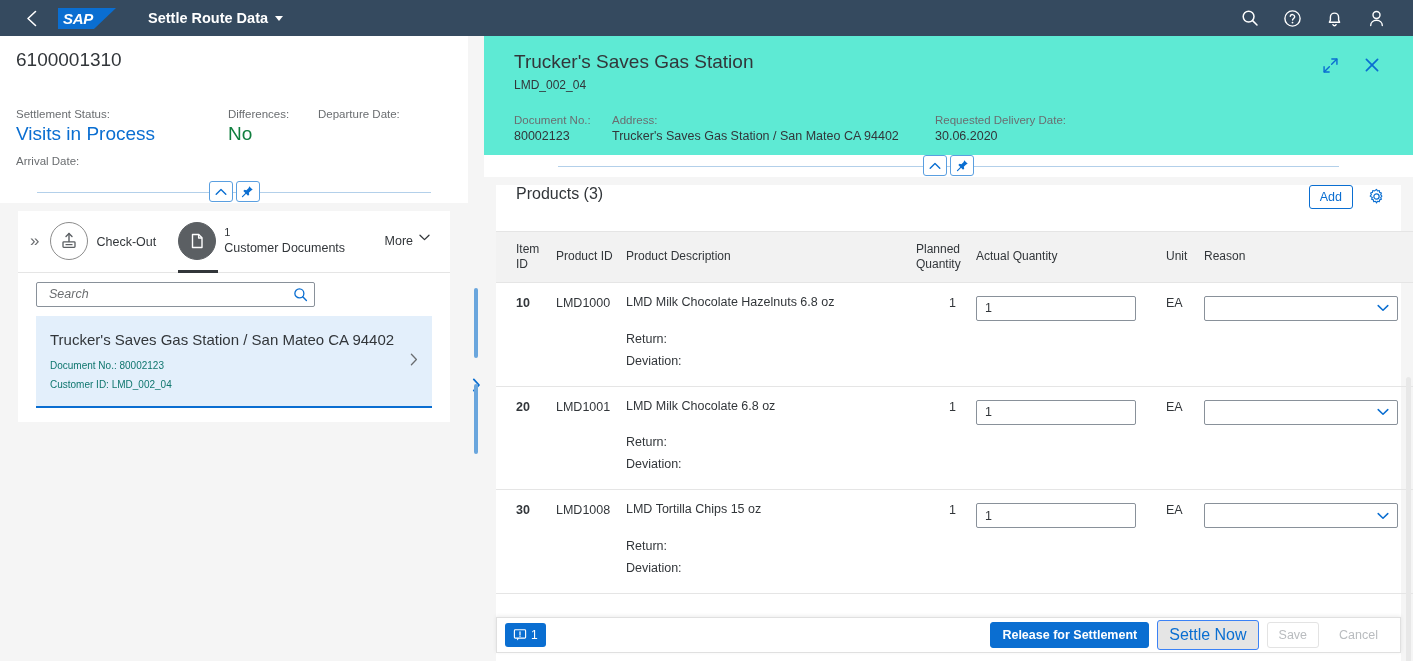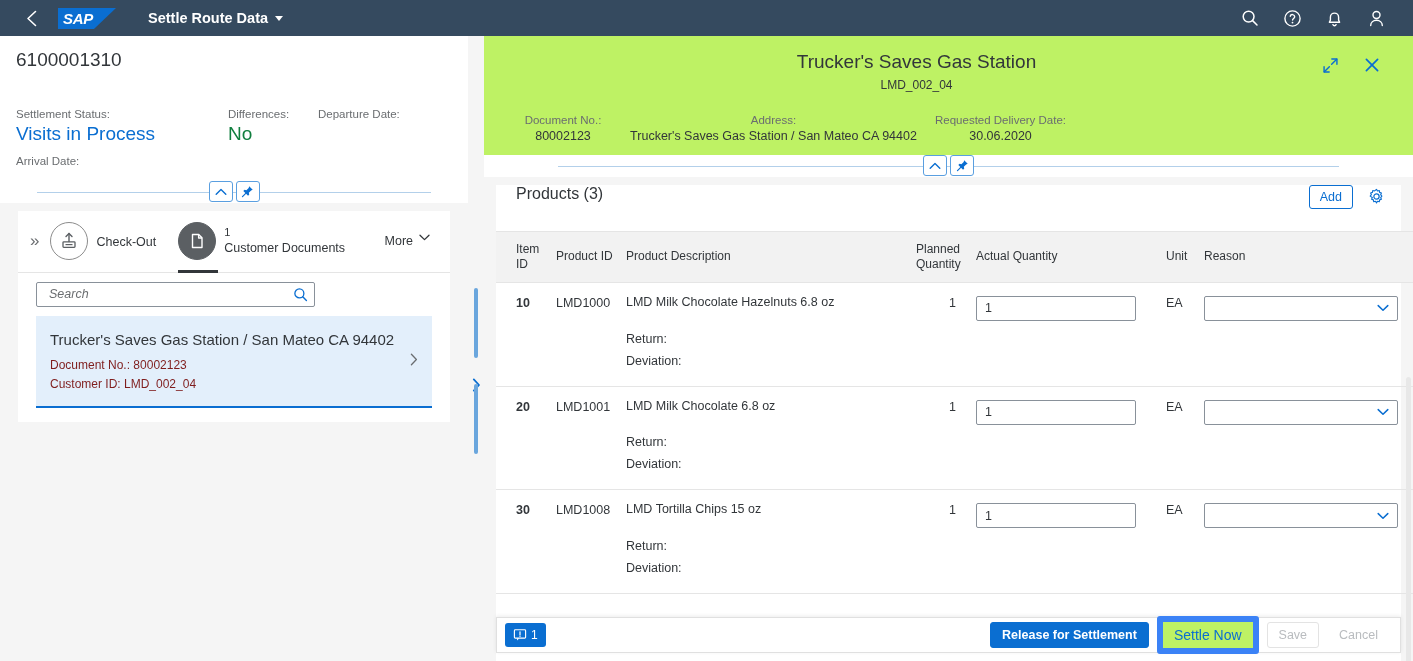--- a/index.html
+++ b/index.html
@@ -278,22 +278,22 @@
     cursor: pointer;
   }
   .li-main { flex: 1; min-width: 0; }
   .li-title {
     font-size: 15px;
     color: #32363a;
     line-height: 1.42;
     margin-bottom: 6px;
   }
   .li-sub {
-    font-size: 12px;
-    color: #7f1d1d;
+    font-size: 10px;
+    color: #0f766e;
     line-height: 19px;
   }
   .li-arrow {
     color: #6a6d70;
     font-size: 14px;
     margin-left: 10px;
   }
 
   
   .splitter {
@@ -326,22 +326,21 @@
   .right-panel {
     flex: 1;
     background: #fff;
     display: flex;
     flex-direction: column;
     position: relative;
     overflow: hidden;
   }
   .rp-header {
     padding: 14px 18px 0 30px;
-    background: #bef264;
-    text-align: center;
+    background: #5eead4;
   }
   .rp-title-row {
     display: flex;
     align-items: flex-start;
   }
   .rp-titles { flex: 1; }
   .rp-title {
     font-size: 19px;
     color: #32363a;
     line-height: 1.25;
@@ -531,25 +530,25 @@
     color: #fff;
     border: 1px solid #0a6ed1;
     border-radius: 3px;
     font-size: 12.5px;
     font-weight: bold;
     padding: 5px 11px;
     cursor: pointer;
     font-family: "Liberation Sans", sans-serif;
   }
   .btn-ghost {
-    background: #bef264;
+    background: #e5e5e5;
     color: #0a6ed1;
-    border: 6px solid #3b82f6;
+    border: 1px solid #3b82f6;
     border-radius: 3px;
-    font-size: 14px;
+    font-size: 16px;
     padding: 5px 11px;
     cursor: pointer;
     font-family: "Liberation Sans", sans-serif;
   }
   .btn-disabled {
     background: #fff;
     color: #b9bcbf;
     border: 1px solid #e3e3e3;
     border-radius: 3px;
     font-size: 12.5px;

